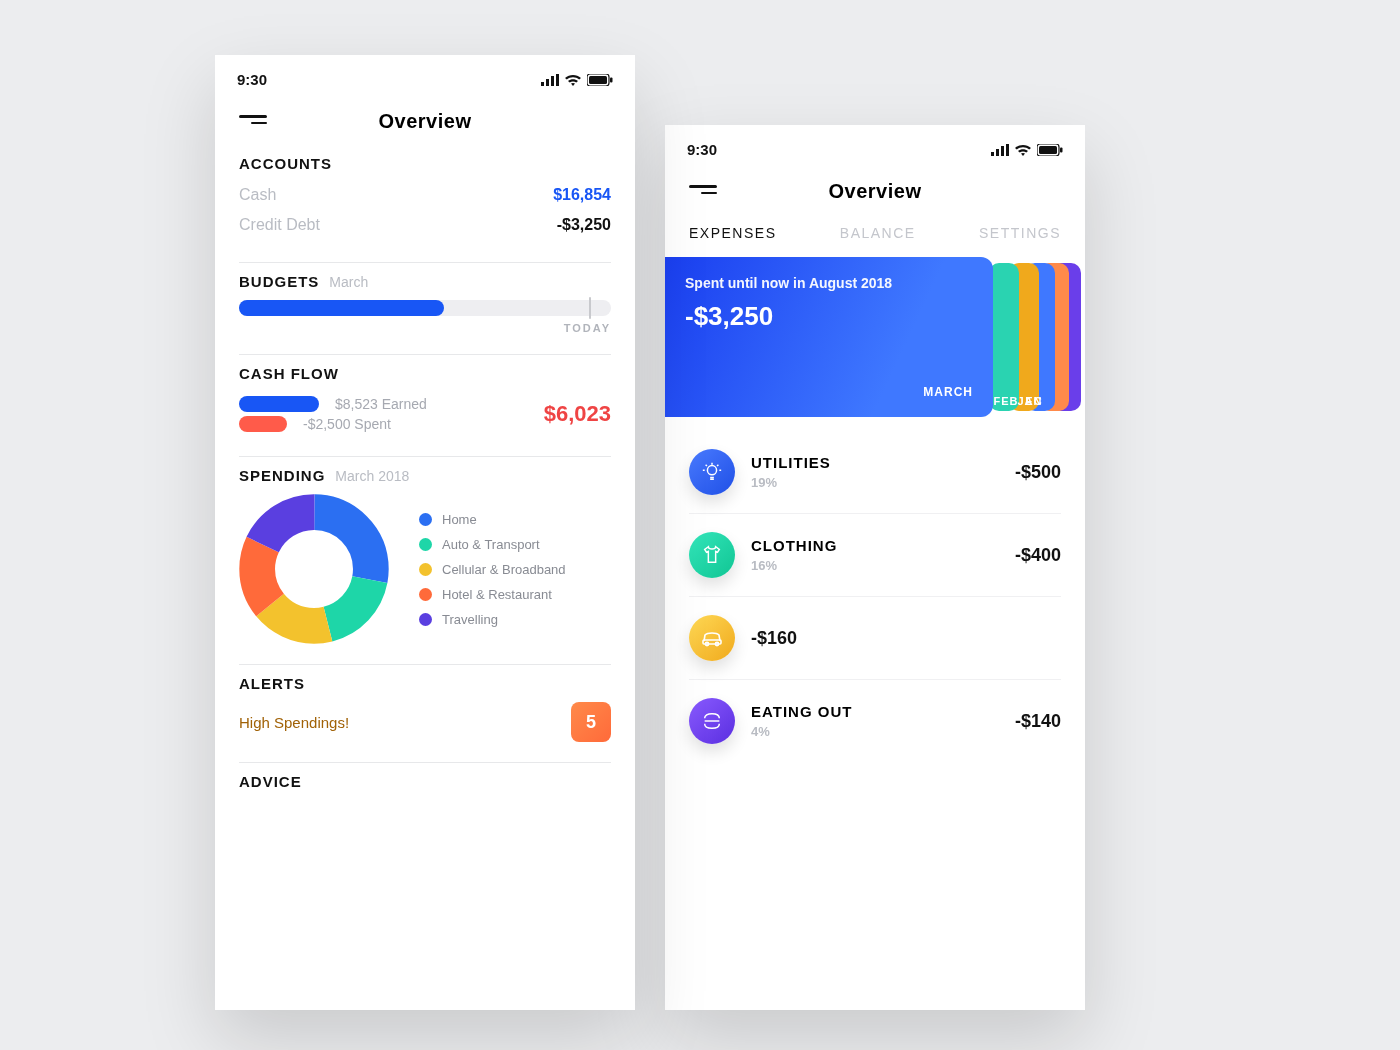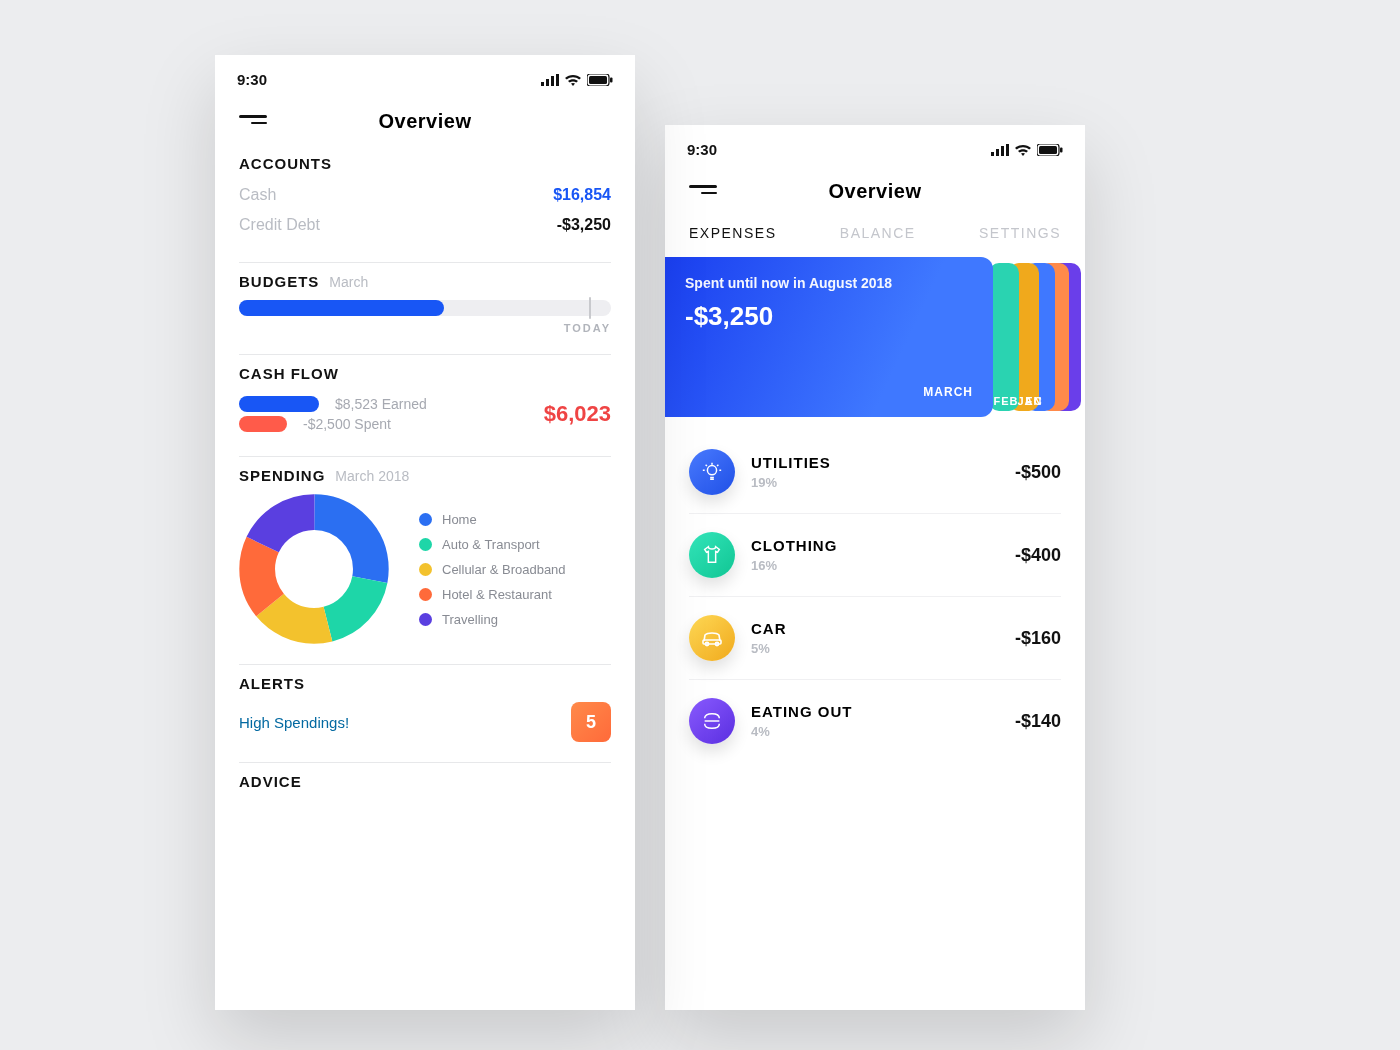--- a/index.html
+++ b/index.html
@@ -65,21 +65,21 @@
   .cf-label { font-size:14px; color:#a6a9b1; font-weight:500; }
   .cf-net { font-size:22px; font-weight:800; color:#ef4444; }
 
   .spending-body { display:flex; gap:30px; align-items:center; margin-top:8px; }
   .donut { width:150px; height:150px; }
   .legend { display:flex; flex-direction:column; gap:10px; }
   .legend-item { display:flex; align-items:center; gap:10px; font-size:13px; color:#888b93; font-weight:500; }
   .legend-dot { width:13px; height:13px; border-radius:50%; }
 
   .alert-row { display:flex; justify-content:space-between; align-items:center; }
-  .alert-text { font-size:15px; color:#0369a1; font-weight:500; }
+  .alert-text { font-size:15px; color:#a16207; font-weight:500; }
   .alert-badge { background: linear-gradient(135deg,#ff8a4a,#ff6a3a); color:#fff; font-weight:800; font-size:18px; width:40px; height:40px; border-radius:8px; display:flex; align-items:center; justify-content:center; }
 
   
   .tabs { display:flex; justify-content:space-between; padding: 4px 24px 12px; }
   .tab { font-size:14px; font-weight:400; letter-spacing:1.5px; color:#c4c6cc; }
   .tab.active { color:#111; }
 
   .card-stack { position:relative; height: 160px; margin: 4px 0 10px; }
   .card-behind { position:absolute; top:6px; bottom:6px; border-radius:10px; }
   .cb1 { right: 66px; width: 30px; background:#2ad3b1; z-index:4; }
@@ -198,24 +198,20 @@
 
       <div class="expense-item">
         <div class="exp-icon" style="background:linear-gradient(135deg,#ffd956,#f0a91c)">
           <svg width="24" height="22" viewBox="0 0 24 22" fill="none" stroke="#fff" stroke-width="1.6">
               <path d="M4 14 L5 8 C5 8 7 6 12 6 C17 6 19 8 19 8 L20 14"></path>
               <rect x="3" y="13" width="18" height="4" rx="1"></rect>
               <circle cx="7" cy="17" r="1.6"></circle>
               <circle cx="17" cy="17" r="1.6"></circle>
             </svg>
         </div>
-        <div class="exp-body">
-          <div class="exp-title">CAR</div>
-          <div class="exp-pct">5%</div>
-        </div>
         <div class="exp-amt">-$160</div>
       </div>
 
       <div class="expense-item" style="border-bottom:none">
         <div class="exp-icon" style="background:linear-gradient(135deg,#8a5bff,#5a2ee0)">
           <svg width="22" height="22" viewBox="0 0 24 24" fill="none" stroke="#fff" stroke-width="1.6">
               <path d="M4 9 C4 6 7 4 12 4 C17 4 20 6 20 9"></path>
               <path d="M4 12 H20"></path>
               <path d="M4 15 C4 18 7 20 12 20 C17 20 20 18 20 15"></path>
             </svg>

